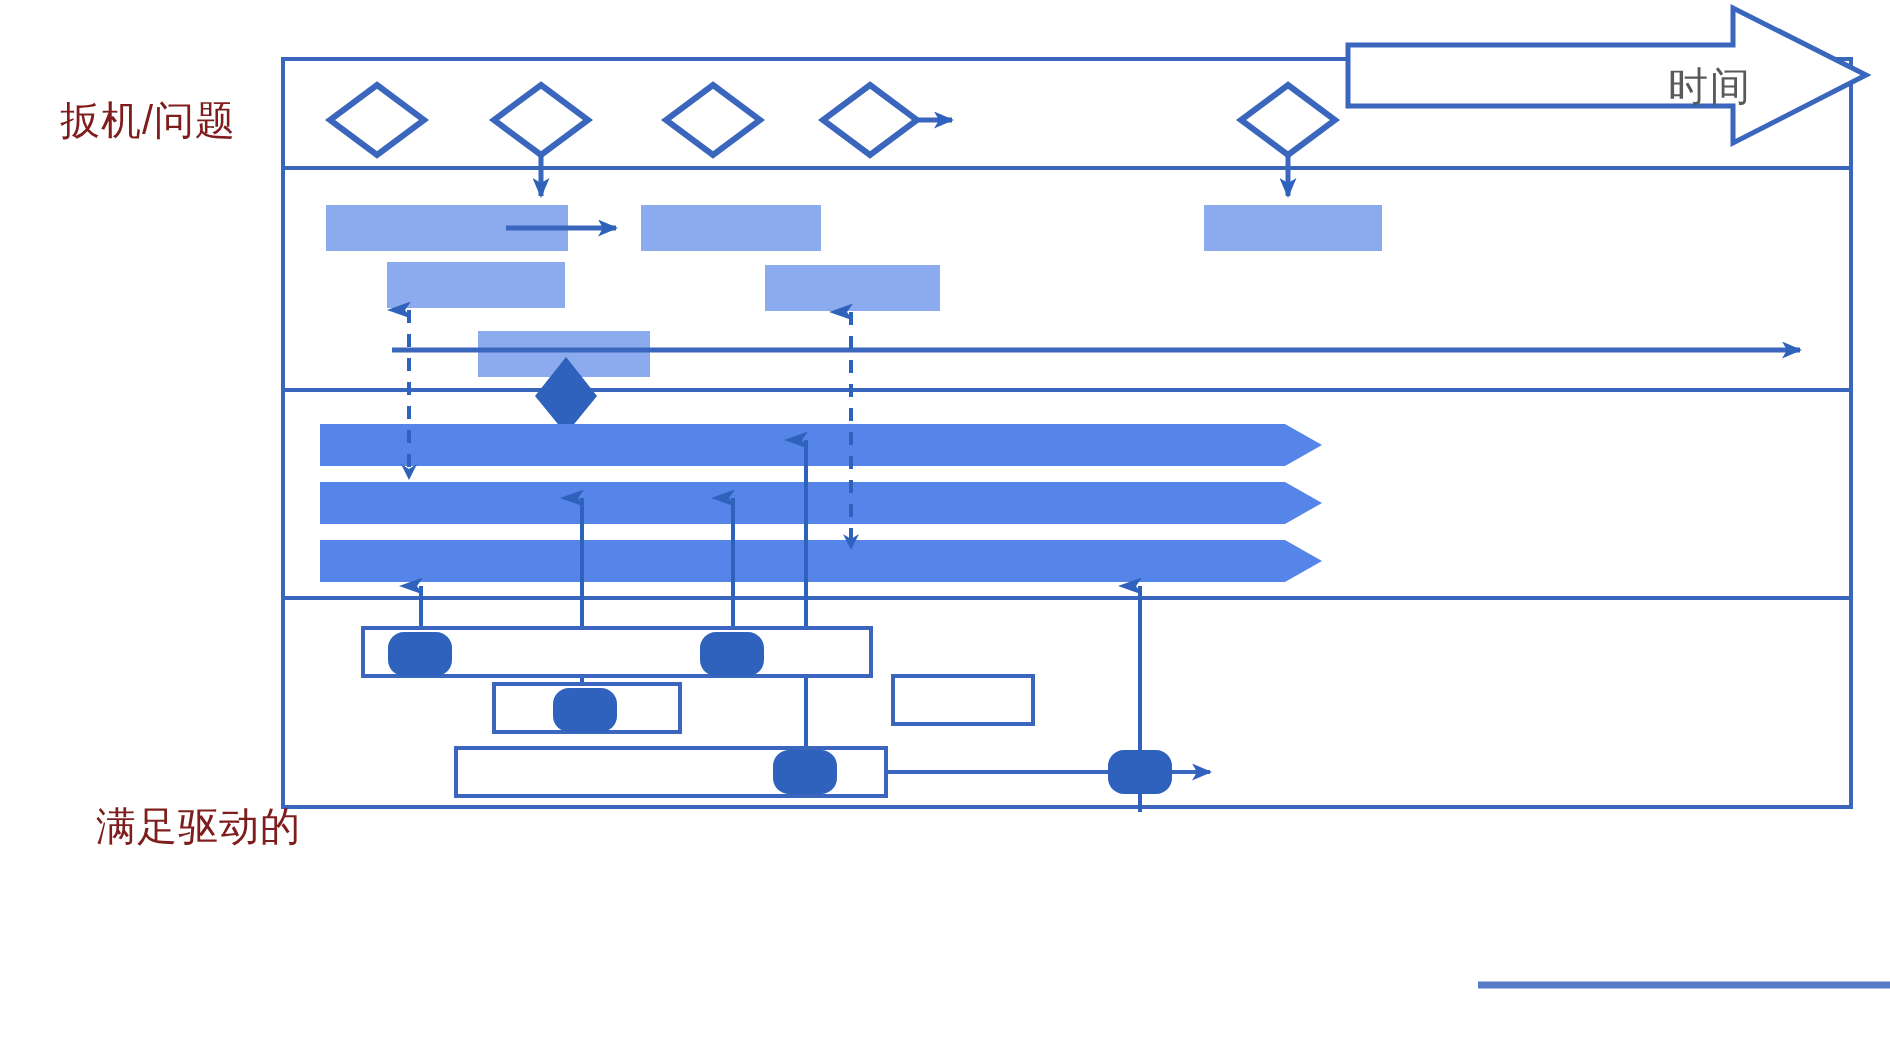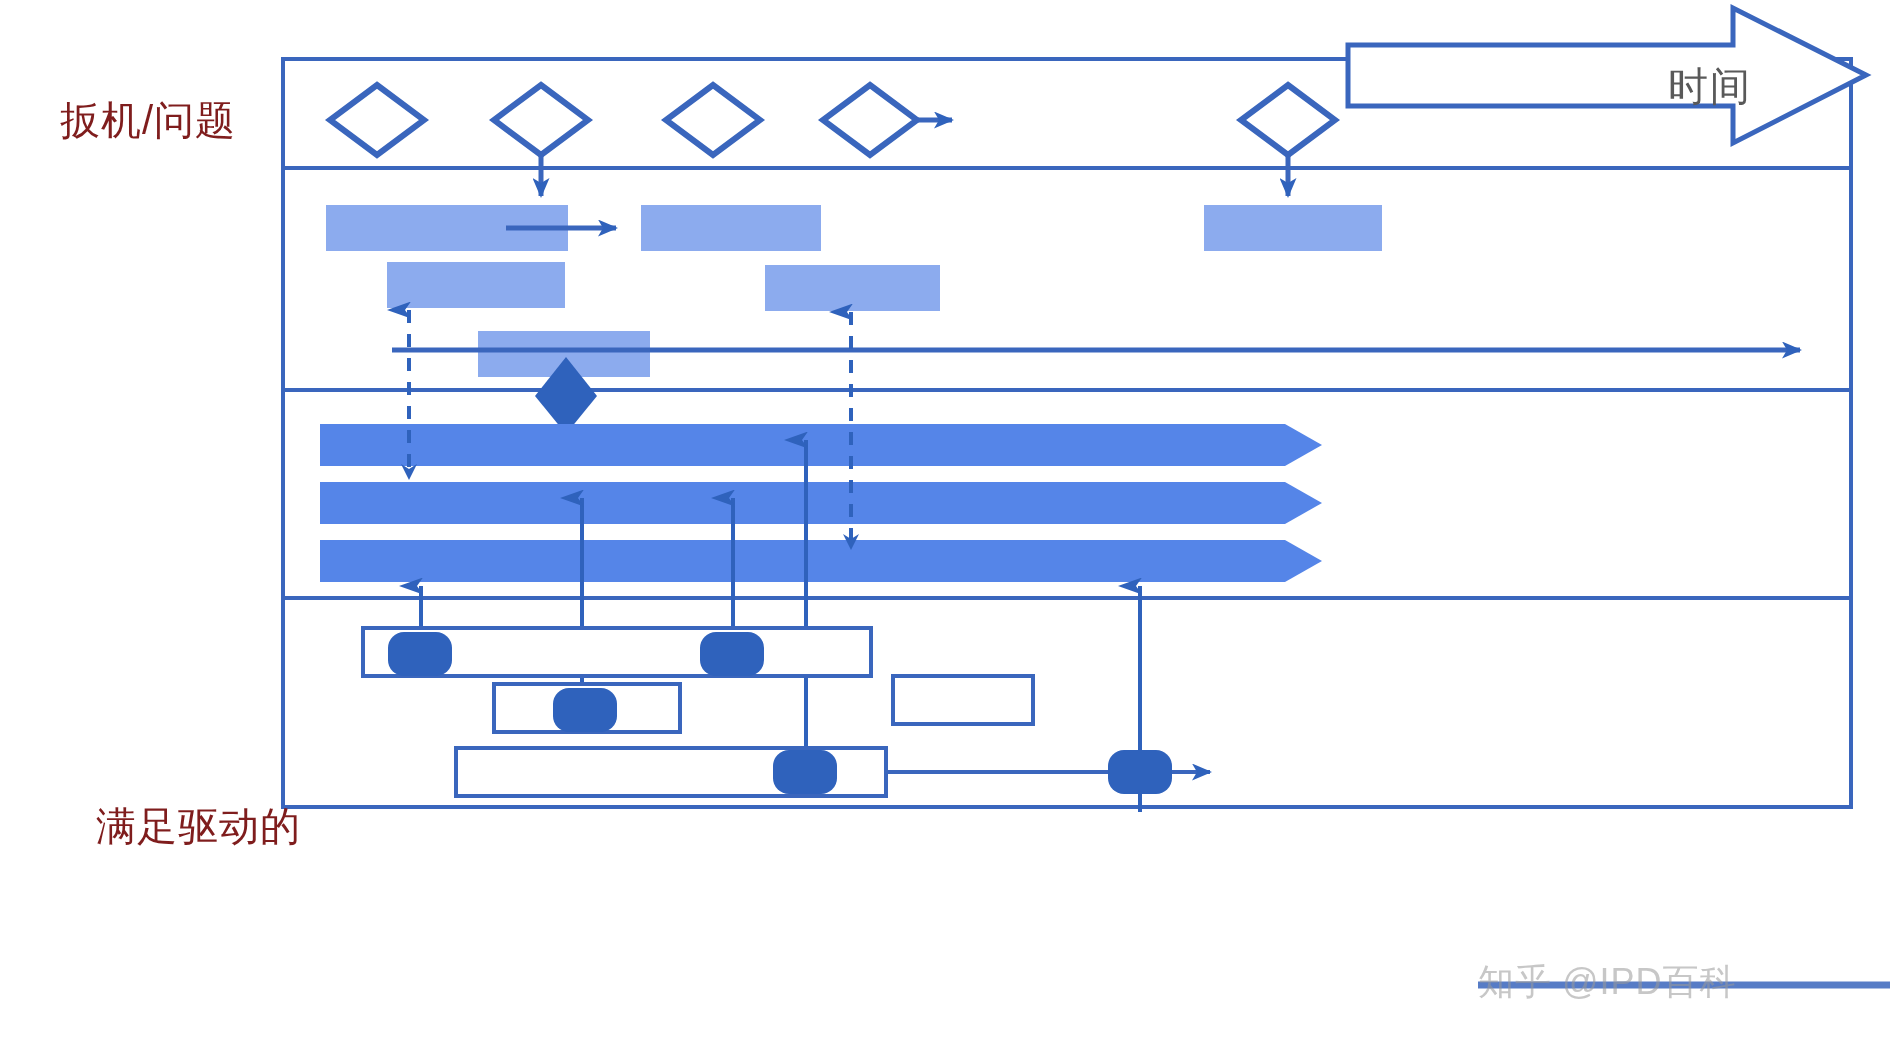--- a/index.html
+++ b/index.html
@@ -230,18 +230,14 @@
   </svg>
 
   <div class="row-label" id="label-triggers">扳机/问题</div>
 
 
 
   <div class="row-label" id="label-techdev">满足驱动的</div>
 
   <div class="time-text">时间</div>
 
-  <div id="watermark">
-    <span class="wm-logo">知乎</span>
-    <span class="wm-handle">@IPD百科</span>
-  </div>
 
 </div>
 
 </body></html>

